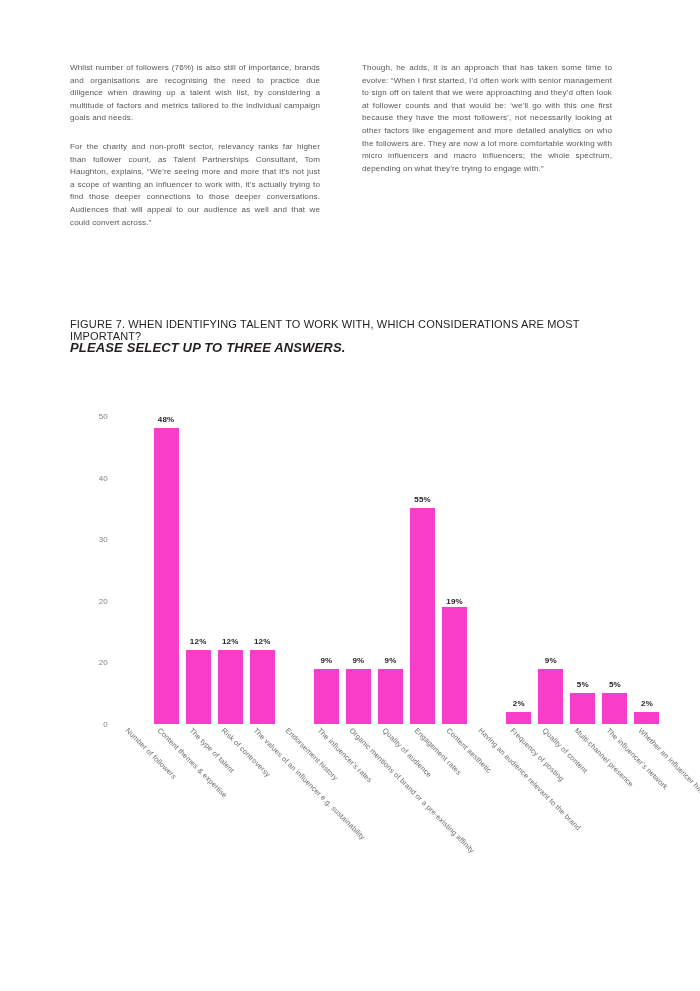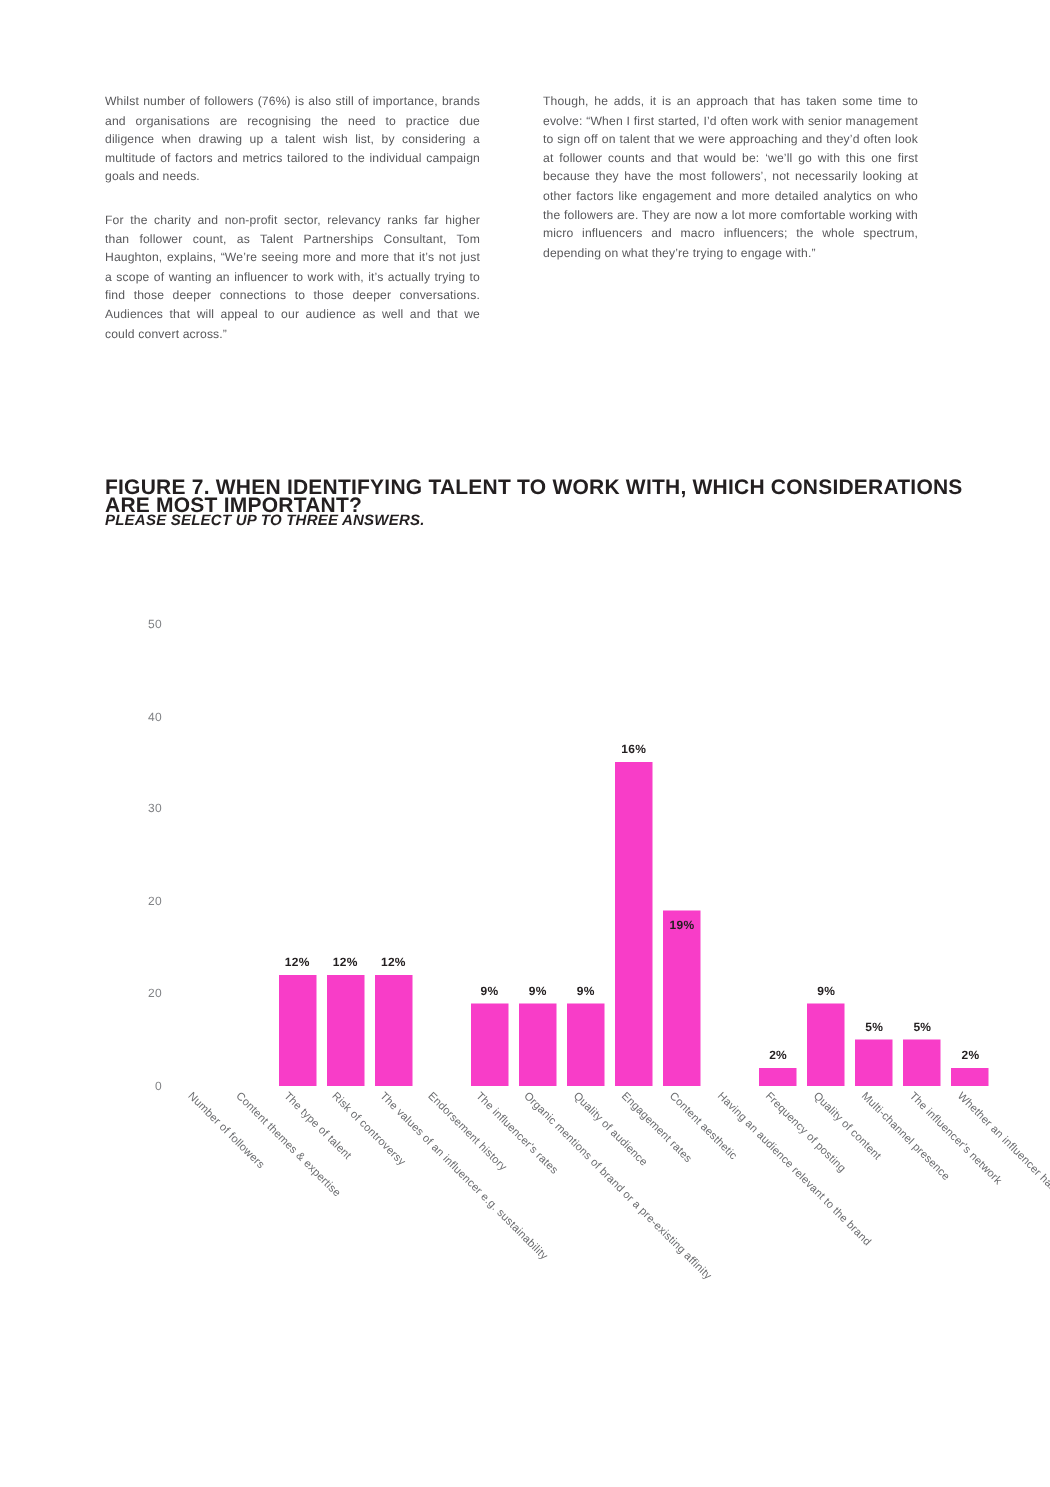--- a/index.html
+++ b/index.html
@@ -46,29 +46,29 @@
 
   
   .figure-caption {
     position: absolute;
     left: 70px;
     top: 318px;
     width: 580px;
   }
   .figure-caption .line1 {
     display: block;
-    font-size: 14px;
-    font-weight: bold;
+    font-size: 11px;
+    font-weight: normal;
     color: #231f20;
     letter-spacing: 0.15px;
     line-height: 12px;
   }
   .figure-caption .line2 {
     display: block;
-    font-size: 10px;
+    font-size: 13px;
     font-weight: bold;
     font-style: italic;
     color: #231f20;
     letter-spacing: 0.15px;
     line-height: 12px;
   }
 
   
   .chart {
     position: absolute;
@@ -167,20 +167,24 @@
 <div class="chart">
   <div class="y-axis" id="y-axis">
       <div class="y-tick" style="top: 308px;">0</div>
       <div class="y-tick" style="top: 246.4px;">20</div>
       <div class="y-tick" style="top: 184.8px;">20</div>
       <div class="y-tick" style="top: 123.2px; margin-left: 20px;">30</div>
       <div class="y-tick" style="top: 62px;">40</div>
       <div class="y-tick" style="top: 0px;">50</div>
     </div>
   <div class="plot-area" id="plot-area">
+      <div class="bar-wrap" style="left: 35.5882px; height: 308px;">
+        <div class="bar" style="height: 295.68px; background: rgb(248, 61, 200);"></div>
+        <div class="bar-value" style="bottom: 299.68px;">48%</div>
+      </div>
       <div class="bar-wrap" style="left: 67.6471px; height: 308px;">
         <div class="bar" style="height: 73.92px; background: rgb(248, 61, 200);"></div>
         <div class="bar-value" style="bottom: 77.92px;">12%</div>
       </div>
       <div class="bar-wrap" style="left: 99.7059px; height: 308px;">
         <div class="bar" style="height: 73.92px; background: rgb(248, 61, 200);"></div>
         <div class="bar-value" style="bottom: 77.92px;">12%</div>
       </div>
       <div class="bar-wrap" style="left: 131.765px; height: 308px;">
         <div class="bar" style="height: 73.92px; background: rgb(248, 61, 200);"></div>
@@ -193,25 +197,25 @@
       <div class="bar-wrap" style="left: 227.941px; height: 308px;">
         <div class="bar" style="height: 55.44px; background: rgb(248, 61, 200);"></div>
         <div class="bar-value" style="bottom: 59.44px;">9%</div>
       </div>
       <div class="bar-wrap" style="left: 260px; height: 308px;">
         <div class="bar" style="height: 55.44px; background: rgb(248, 61, 200);"></div>
         <div class="bar-value" style="bottom: 59.44px;">9%</div>
       </div>
       <div class="bar-wrap" style="left: 292.059px; height: 308px;">
         <div class="bar" style="height: 215.6px; background: rgb(248, 61, 200);"></div>
-        <div class="bar-value" style="bottom: 219.6px;">16%</div>
+        <div class="bar-value" style="bottom: 219.6px;">55%</div>
       </div>
       <div class="bar-wrap" style="left: 324.118px; height: 308px;">
         <div class="bar" style="height: 117.04px; background: rgb(248, 61, 200);"></div>
-        <div class="bar-value" style="bottom: 103px;">19%</div>
+        <div class="bar-value" style="bottom: 118px;">19%</div>
       </div>
       <div class="bar-wrap" style="left: 388.235px; height: 308px;">
         <div class="bar" style="height: 12.32px; background: rgb(248, 61, 200);"></div>
         <div class="bar-value" style="bottom: 16.32px;">2%</div>
       </div>
       <div class="bar-wrap" style="left: 420.294px; height: 308px;">
         <div class="bar" style="height: 55.44px; background: rgb(248, 61, 200);"></div>
         <div class="bar-value" style="bottom: 59.44px;">9%</div>
       </div>
       <div class="bar-wrap" style="left: 452.353px; height: 308px;">

